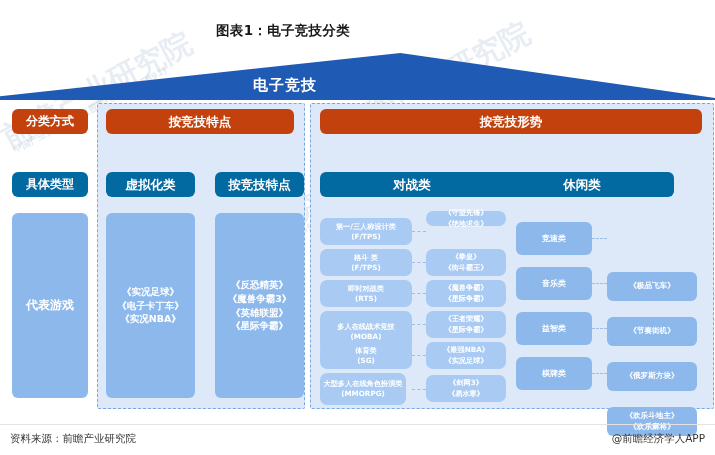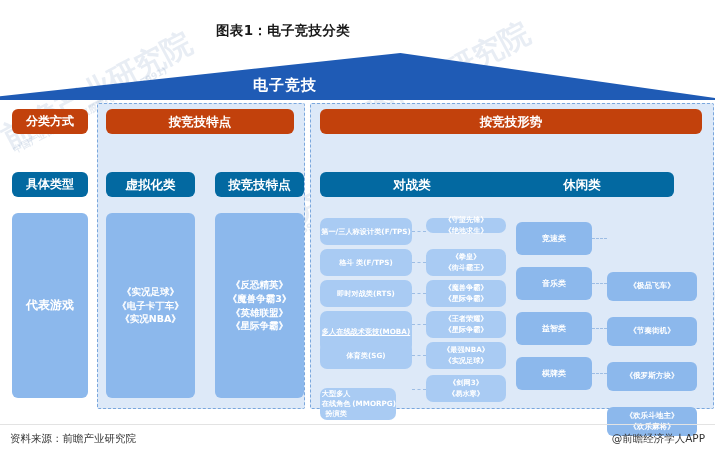--- a/index.html
+++ b/index.html
@@ -44,21 +44,21 @@
        color:#ffffff;font-weight:bold;border-radius:6px;line-height:1.25;}
   .dark{background:#c2410c;}
   .mid{background:#0369a1;}
   .light{background:#8cb8ec;}
   .pale{background:#a9cbf3;border-radius:7px;font-weight:bold;}
 
   .rowlabel{font-size:12px;}
   .headlabel{font-size:12.5px;}
   .subhead{font-size:12.5px;}
   .gamelist{font-size:9.5px;line-height:1.45;flex-direction:column;}
-  .genre{font-size:7.2px;line-height:1.35;flex-direction:row;}
+  .genre{font-size:7.2px;line-height:1.35;flex-direction:column;}
   .title-cell{font-size:7.2px;line-height:1.4;flex-direction:column;}
   .casual-cat{font-size:8px;}
   .casual-game{font-size:7.6px;line-height:1.4;flex-direction:column;margin-top:48px;}
 
   
   .conn{position:absolute;border-top:1px dashed #9dbde4;height:0;}
 
   
   .src{position:absolute;left:10px;top:432px;font-size:10.5px;color:#333;}
   .brand{position:absolute;right:10px;top:432px;font-size:10.5px;color:#333;}
@@ -108,21 +108,21 @@
   </div>
 
   <div class="box mid subhead" style="left:320px;top:172px;width:184px;height:25px;">对战类</div>
   <div class="box mid subhead" style="left:490px;top:172px;width:184px;height:25px;">休闲类</div>
 
   <div class="box pale genre" style="left:320px;top:218px;width:92px;height:27px;">
     <span>第一/三人称设计类</span>
     <span>(F/TPS)</span>
   </div>
   <div class="conn" style="left:412px;top:231px;width:14px;"></div>
-  <div class="box pale title-cell" style="left:426px;top:218px;width:80px;height:15px;">
+  <div class="box pale title-cell" style="left:426px;top:211px;width:80px;height:15px;">
     <span>《守望先锋》</span>
     <span>《绝地求生》</span>
   </div>
 
   <div class="box pale genre" style="left:320px;top:249px;width:92px;height:27px;">
     <span>格斗 类</span>
     <span>(F/TPS)</span>
   </div>
   <div class="conn" style="left:412px;top:262px;width:14px;"></div>
   <div class="box pale title-cell" style="left:426px;top:249px;width:80px;height:27px;">
@@ -133,41 +133,41 @@
   <div class="box pale genre" style="left:320px;top:280px;width:92px;height:27px;">
     <span>即时对战类</span>
     <span>(RTS)</span>
   </div>
   <div class="conn" style="left:412px;top:293px;width:14px;"></div>
   <div class="box pale title-cell" style="left:426px;top:280px;width:80px;height:27px;">
     <span>《魔兽争霸》</span>
     <span>《星际争霸》</span>
   </div>
 
-  <div class="box pale genre" style="left:320px;top:311px;width:92px;height:41px;text-decoration:underline;">
+  <div class="box pale genre" style="left:320px;top:311px;width:92px;height:41px;">
     <span>多人在线战术竞技</span>
     <span>(MOBA)</span>
   </div>
   <div class="conn" style="left:412px;top:324px;width:14px;"></div>
   <div class="box pale title-cell" style="left:426px;top:311px;width:80px;height:27px;">
     <span>《王者荣耀》</span>
     <span>《星际争霸》</span>
   </div>
 
   <div class="box pale genre" style="left:320px;top:342px;width:92px;height:27px;">
     <span>体育类</span>
     <span>(SG)</span>
   </div>
   <div class="conn" style="left:412px;top:355px;width:14px;"></div>
   <div class="box pale title-cell" style="left:426px;top:342px;width:80px;height:27px;">
     <span>《最强NBA》</span>
     <span>《实况足球》</span>
   </div>
 
-  <div class="box pale genre" style="left:320px;top:373px;width:76px;height:32px;margin-top:15px;">
+  <div class="box pale genre" style="left:320px;top:373px;width:86px;height:32px;">
     <span>大型多人在线角色扮演类</span>
     <span>(MMORPG)</span>
   </div>
   <div class="conn" style="left:412px;top:389px;width:14px;"></div>
   <div class="box pale title-cell" style="left:426px;top:375px;width:80px;height:27px;">
     <span>《剑网3》</span>
     <span>《易水寒》</span>
   </div>
 
   <div class="box light casual-cat" style="left:516px;top:222px;width:76px;height:33px;">竞速类</div>

